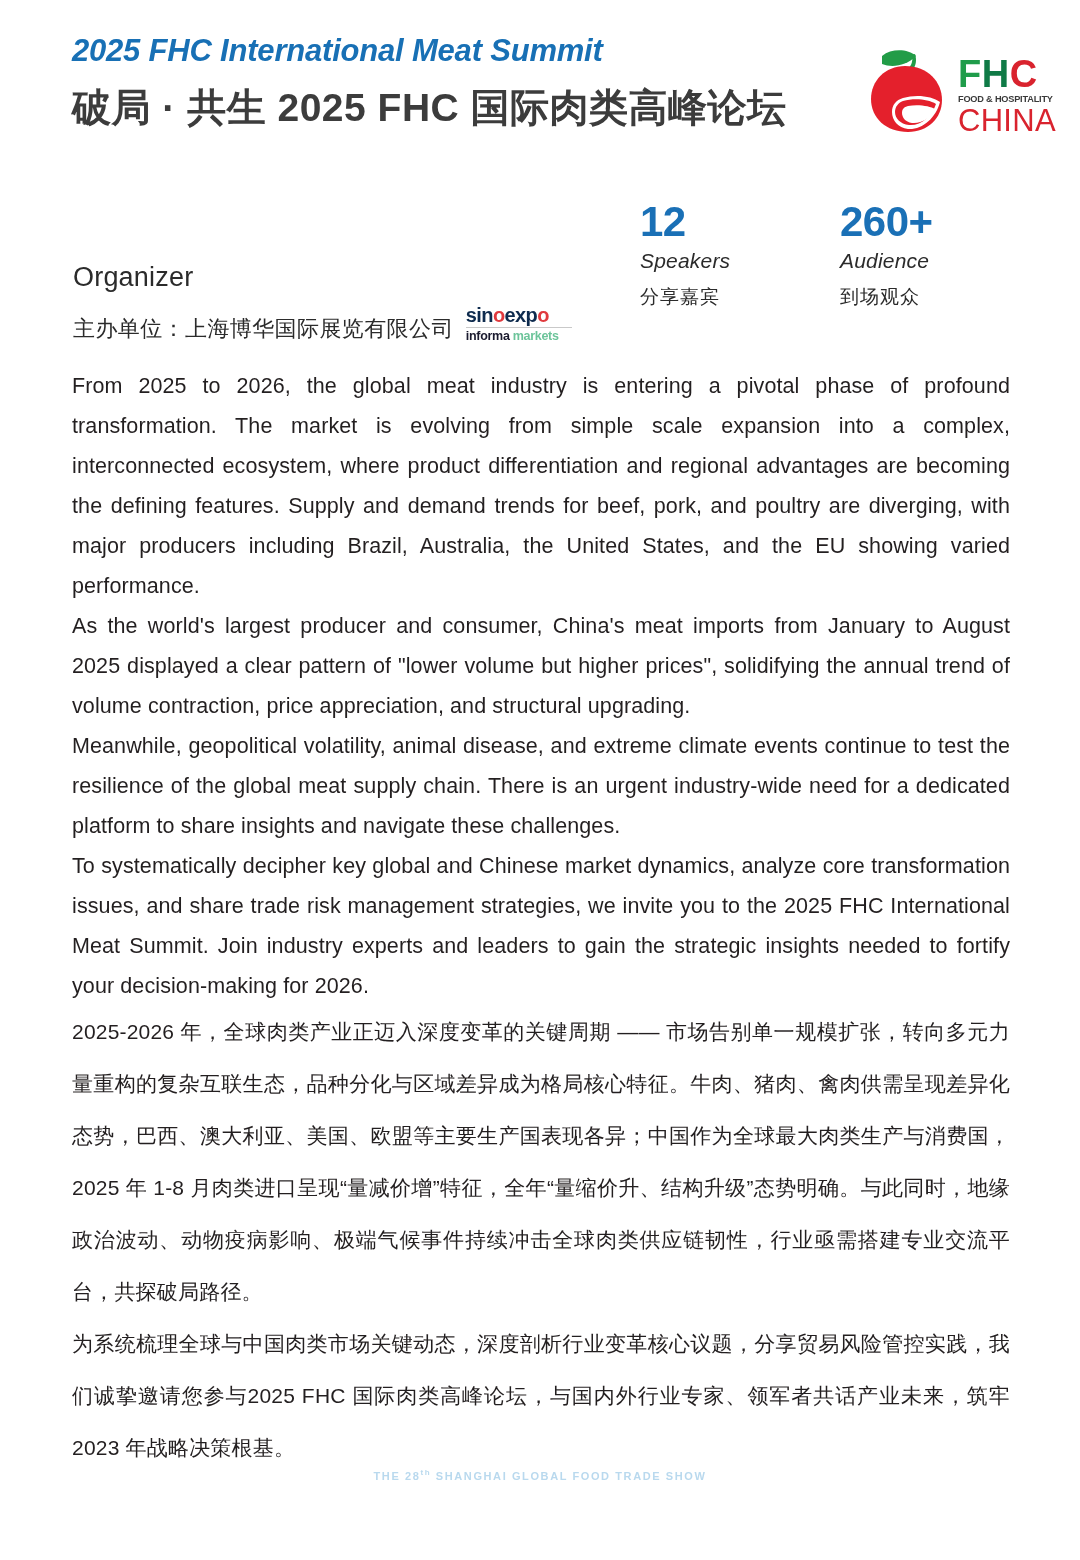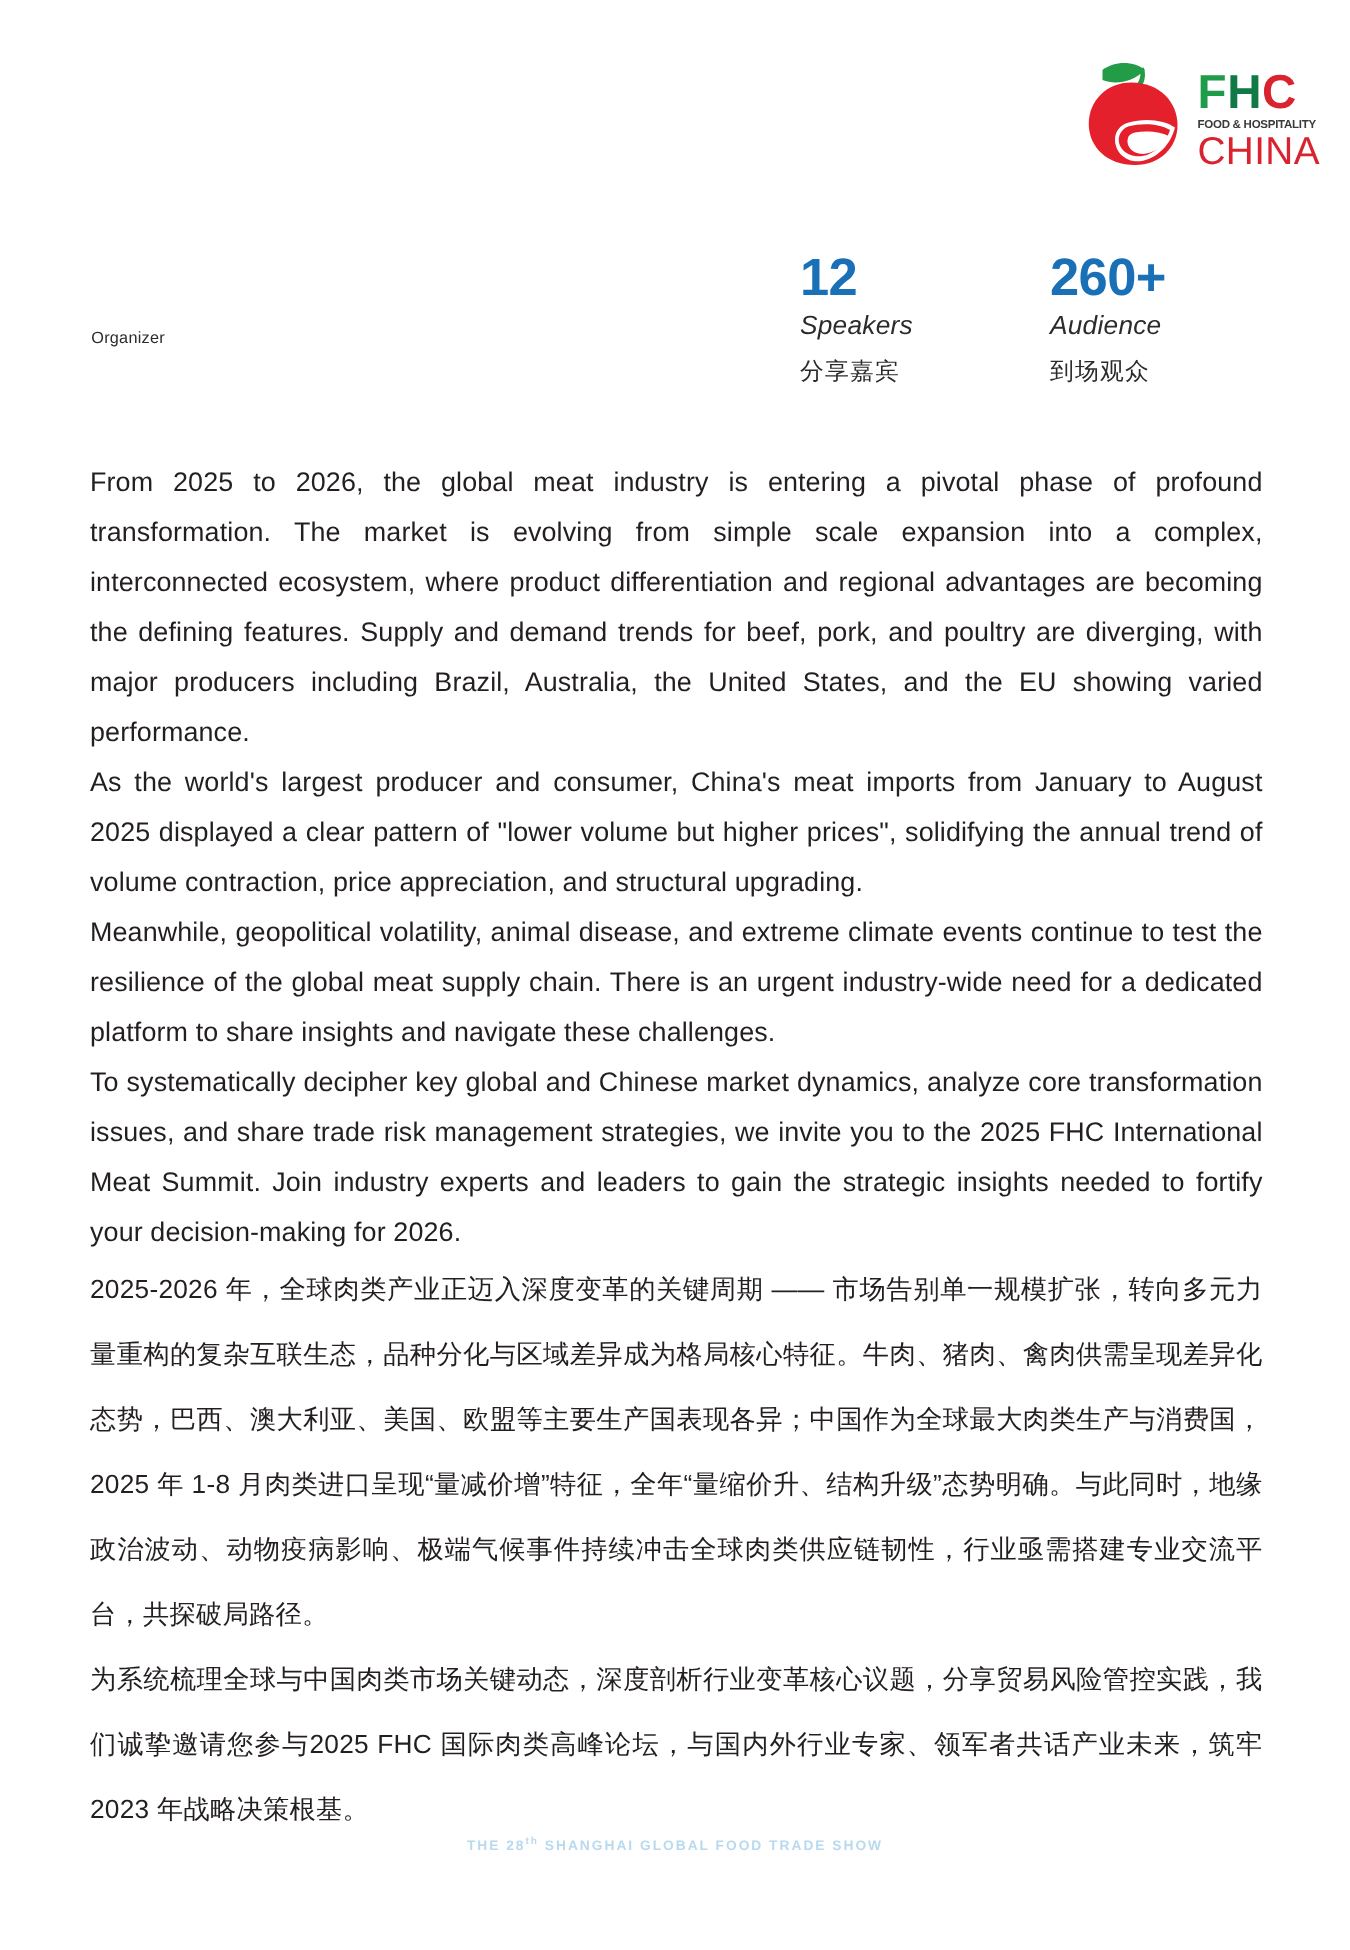--- a/index.html
+++ b/index.html
@@ -132,21 +132,21 @@
   }
 
   
   .organizer {
     position: absolute;
     left: 73px;
     top: 262px;
     width: 520px;
   }
   .org-en {
-    font-size: 13px;
+    font-size: 27px;
     color: #2b2b2b;
     letter-spacing: 0.2px;
   }
   .org-row {
     display: flex;
     align-items: flex-end;
     margin-top: 12px;
   }
   .org-cn {
     font-size: 22px;
@@ -229,20 +229,24 @@
     margin-top: 6px;
     font-weight: bold;
   }
   .footer-en sup { font-size: 8px; }
 </style>
 </head>
 <body>
 
 <div class="page">
 
+  <div class="header">
+    <div class="title-en">2025 FHC International Meat Summit</div>
+    <div class="title-cn">破局 · 共生 2025 FHC 国际肉类高峰论坛</div>
+  </div>
 
   <div class="fhc-logo">
     <svg class="fhc-apple" viewBox="0 0 86 90" xmlns="http://www.w3.org/2000/svg">
       <path d="M20 12 C30 4 46 5 54 12 C44 22 30 24 20 20 Z" fill="#229c47"></path>
       <path d="M53 10 C55 16 54 22 50 27 L46 25 C50 21 51 16 50 11 Z" fill="#229c47"></path>
       <path d="M43 22 C66 22 80 38 80 56 C80 74 66 88 46 88 C24 88 9 74 9 55 C9 37 23 22 43 22 Z" fill="#e4202c"></path>
       <path d="M41 54 C54 50 70 52 78 58 C74 74 60 86 46 85 C36 84 30 76 30 68 C30 61 34 56 41 54 Z" fill="#ffffff"></path>
       <path d="M41 57 C52 54 66 55 74 60 C70 72 59 82 47 81 C38 80 33 74 33 68 C33 63 36 59 41 57 Z" fill="#e4202c"></path>
       <path d="M46 62 C56 60 68 62 73 65 C69 74 59 80 50 79 C43 78 40 73 40 69 C40 65 42 63 46 62 Z" fill="#ffffff"></path>
     </svg>
@@ -261,20 +265,28 @@
     </div>
     <div class="stat">
       <div class="stat-num">260+</div>
       <div class="stat-en">Audience</div>
       <div class="stat-cn">到场观众</div>
     </div>
   </div>
 
   <div class="organizer">
     <div class="org-en">Organizer</div>
+    <div class="org-row">
+      <div class="org-cn">主办单位：上海博华国际展览有限公司</div>
+      <div class="sinoexpo">
+        <div class="sino-top"><span>sin</span><span class="sino-o">o</span><span>exp</span><span class="sino-o">o</span></div>
+        <div class="sino-rule"></div>
+        <div class="sino-bottom"><span class="sino-informa">informa</span> <span class="sino-markets">markets</span></div>
+      </div>
+    </div>
   </div>
 
   <div class="body-text">
     <p class="en">From 2025 to 2026, the global meat industry is entering a pivotal phase of profound transformation. The market is evolving from simple scale expansion into a complex, interconnected ecosystem, where product differentiation and regional advantages are becoming the defining features. Supply and demand trends for beef, pork, and poultry are diverging, with major producers including Brazil, Australia, the United States, and the EU showing varied performance.</p>
     <p class="en">As the world's largest producer and consumer, China's meat imports from January to August 2025 displayed a clear pattern of "lower volume but higher prices", solidifying the annual trend of volume contraction, price appreciation, and structural upgrading.</p>
     <p class="en">Meanwhile, geopolitical volatility, animal disease, and extreme climate events continue to test the resilience of the global meat supply chain. There is an urgent industry-wide need for a dedicated platform to share insights and navigate these challenges.</p>
     <p class="en">To systematically decipher key global and Chinese market dynamics, analyze core transformation issues, and share trade risk management strategies, we invite you to the 2025 FHC International Meat Summit. Join industry experts and leaders to gain the strategic insights needed to fortify your decision-making for 2026.</p>
     <p class="cn">2025-2026 年，全球肉类产业正迈入深度变革的关键周期 —— 市场告别单一规模扩张，转向多元力量重构的复杂互联生态，品种分化与区域差异成为格局核心特征。牛肉、猪肉、禽肉供需呈现差异化态势，巴西、澳大利亚、美国、欧盟等主要生产国表现各异；中国作为全球最大肉类生产与消费国，2025 年 1-8 月肉类进口呈现“量减价增”特征，全年“量缩价升、结构升级”态势明确。与此同时，地缘政治波动、动物疫病影响、极端气候事件持续冲击全球肉类供应链韧性，行业亟需搭建专业交流平台，共探破局路径。</p>
     <p class="cn">为系统梳理全球与中国肉类市场关键动态，深度剖析行业变革核心议题，分享贸易风险管控实践，我们诚挚邀请您参与2025 FHC 国际肉类高峰论坛，与国内外行业专家、领军者共话产业未来，筑牢 2023 年战略决策根基。</p>
   </div>

